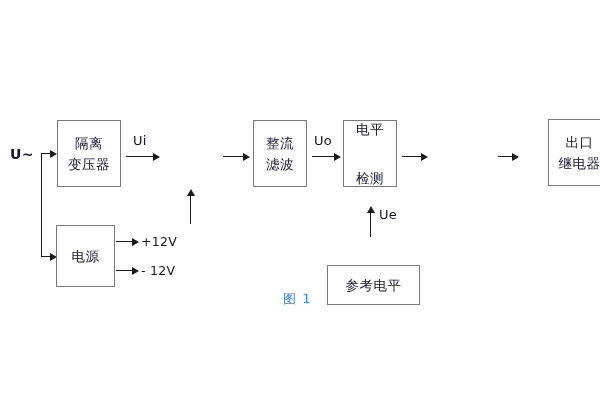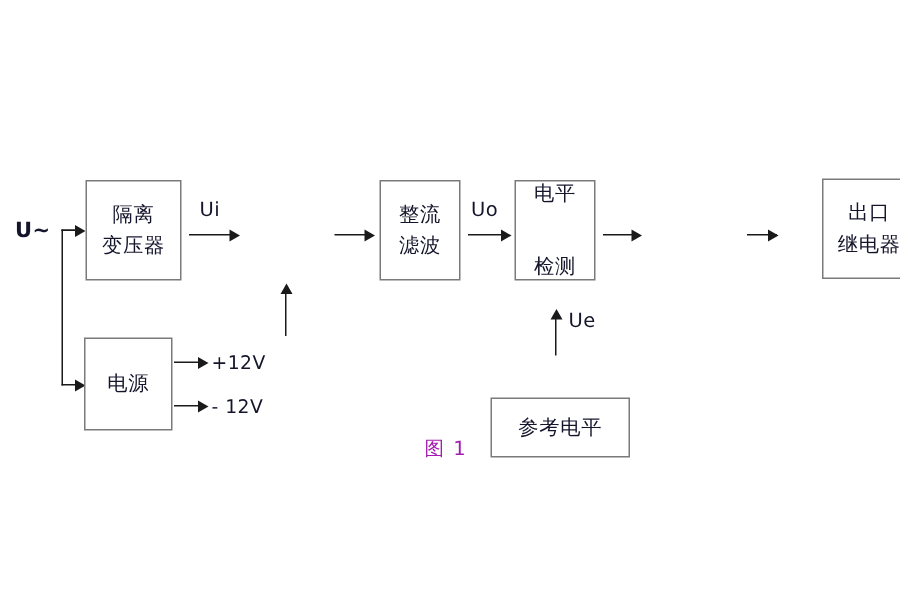--- a/index.html
+++ b/index.html
@@ -46,21 +46,21 @@
     color: #14142b;
     white-space: nowrap;
     letter-spacing: 0.3px;
   }
   .label.small {
     font-size: 12.5px;
   }
   .caption {
     position: absolute;
     font-size: 13px;
-    color: #a21caf;
+    color: #3b82f6;
     white-space: nowrap;
     letter-spacing: 1px;
   }
   
   .wire {
     position: absolute;
     background: #1a1a1a;
   }
   .wire.h { height: 1.4px; }
   .wire.v { width: 1.4px; }

